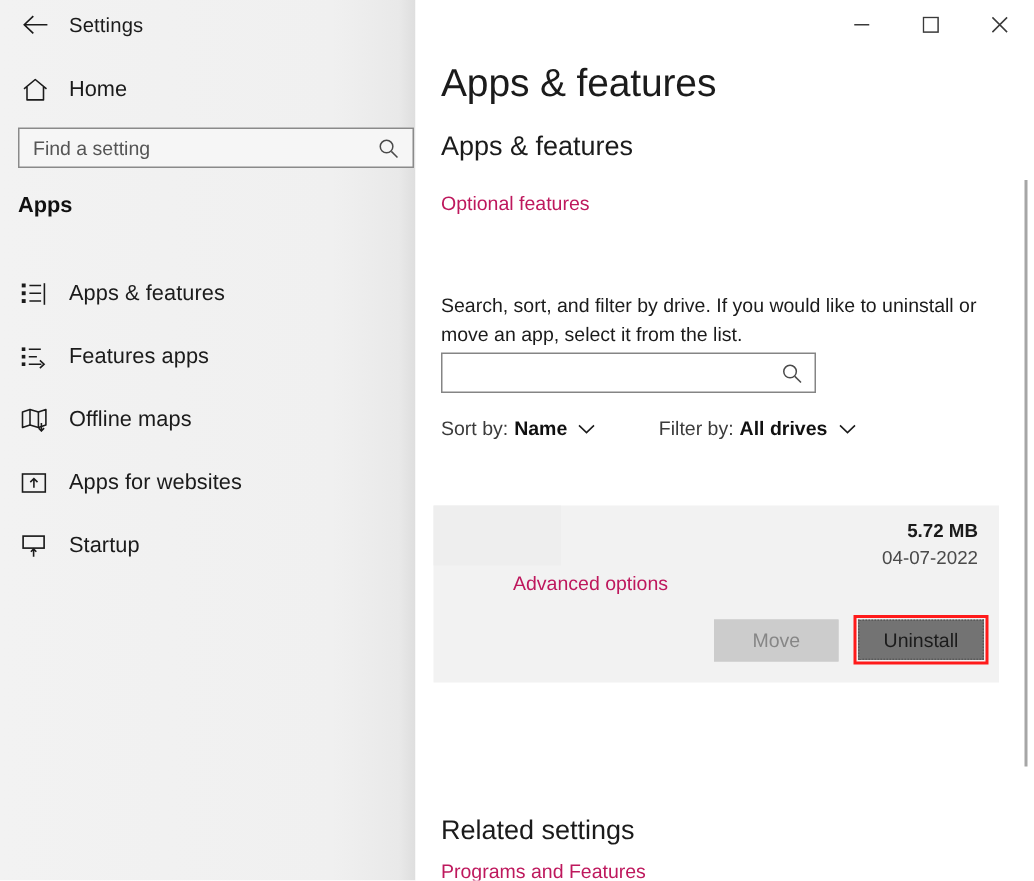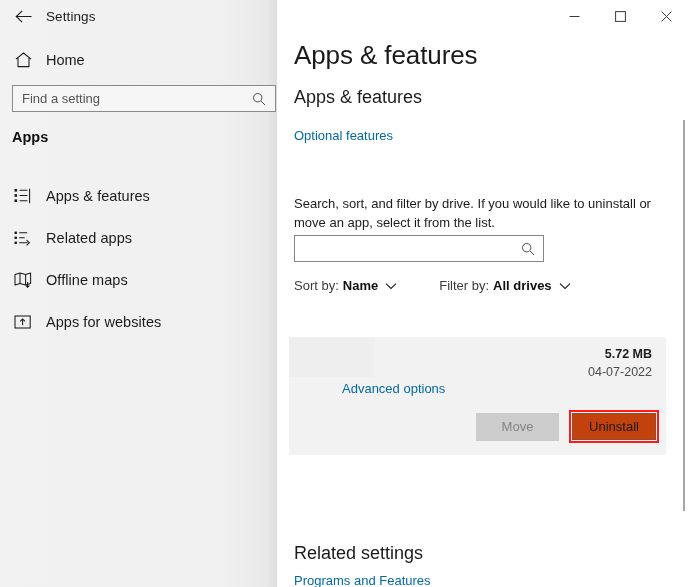--- a/index.html
+++ b/index.html
@@ -128,21 +128,21 @@
     color: #1b1b1b;
     letter-spacing: -0.1px;
   }
   .sub-title {
     position: absolute;
     left: 17px; top: 87px;
     font-size: 18px;
     color: #1b1b1b;
   }
   .link {
-    color: #0369a1;
+    color: #be185d;
     font-size: 13px;
     text-decoration: none;
     cursor: pointer;
   }
   #link-optional { position: absolute; left: 17px; top: 128px; }
   #link-aliases  { position: absolute; left: 17px; top: 162px; }
 
   .description {
     position: absolute;
     left: 17px; top: 194px;
@@ -243,21 +243,21 @@
     color: #868686;
     border-color: #cccccc;
   }
   .btn-uninstall-wrap {
     margin-left: 10px;
     border: 2px solid #ff1a1a;
     padding: 1px;
     box-sizing: border-box;
   }
   .btn-uninstall {
-    background: #c2410c;
+    background: #737373;
     color: #1b1b1b;
     border: 1px dotted #5a5a5a;
     min-width: 84px;
     height: 27px;
   }
 
   .related-heading {
     position: absolute;
     left: 17px; top: 543px;
     font-size: 18px;
@@ -337,21 +337,21 @@
     <div class="nav-item">
       <span class="nav-icon">
         <svg width="18" height="16" viewBox="0 0 18 16">
           <rect x="0.5" y="1.6" width="2.4" height="2.4" fill="#1b1b1b"></rect>
           <rect x="0.5" y="6.6" width="2.4" height="2.4" fill="#1b1b1b"></rect>
           <rect x="0.5" y="11.6" width="2.4" height="2.4" fill="#1b1b1b"></rect>
           <path d="M5.2 2.8 H13.2 M5.2 7.8 H10.6 M5.2 12.8 H13.6" stroke="#1b1b1b" stroke-width="1.05"></path>
           <path d="M12.6 10.2 L15.4 12.8 L12.6 15.4" stroke="#1b1b1b" stroke-width="1.05" fill="none"></path>
         </svg>
       </span>
-      <span class="nav-label">Related apps</span>
+      <span class="nav-label">Features apps</span>
     </div>
 
     <div class="nav-item">
       <span class="nav-icon">
         <svg width="19" height="16" viewBox="0 0 19 16">
           <path d="M1 2.6 L6 1 L11.6 2.6 L16.6 1 V11.4 L11.6 13 L6 11.4 L1 13 Z" stroke="#1b1b1b" stroke-width="1.05" fill="none" stroke-linejoin="round"></path>
           <path d="M6 1 V11.4 M11.6 2.6 V13" stroke="#1b1b1b" stroke-width="1.05"></path>
           <path d="M13.6 10 V15.2 M11.8 13.4 L13.6 15.3 L15.4 13.4" stroke="#1b1b1b" stroke-width="1.05" fill="none"></path>
         </svg>
       </span>
@@ -362,20 +362,29 @@
       <span class="nav-icon">
         <svg width="18" height="16" viewBox="0 0 18 16">
           <rect x="1" y="2" width="15.2" height="12" stroke="#1b1b1b" stroke-width="1.05" fill="none"></rect>
           <path d="M8.6 11.2 V5.2 M6.2 7.4 L8.6 5 L11 7.4" stroke="#1b1b1b" stroke-width="1.05" fill="none"></path>
         </svg>
       </span>
       <span class="nav-label">Apps for websites</span>
     </div>
 
 
+    <div class="nav-item">
+      <span class="nav-icon">
+        <svg width="18" height="16" viewBox="0 0 18 16">
+          <rect x="1.4" y="1.4" width="14" height="8" stroke="#1b1b1b" stroke-width="1.1" fill="none"></rect>
+          <path d="M8.4 10 V15.2 M6.6 11.8 L8.4 9.9 L10.2 11.8" stroke="#1b1b1b" stroke-width="1.05" fill="none"></path>
+        </svg>
+      </span>
+      <span class="nav-label">Startup</span>
+    </div>
 
   </div>
 </div>
 
 <div id="main">
 
   <div class="winbuttons">
     <div class="winbtn">
       <svg width="11" height="11" viewBox="0 0 11 11">
         <path d="M0.5 5.5 H10.5" stroke="#3a3a3a" stroke-width="1"></path>

